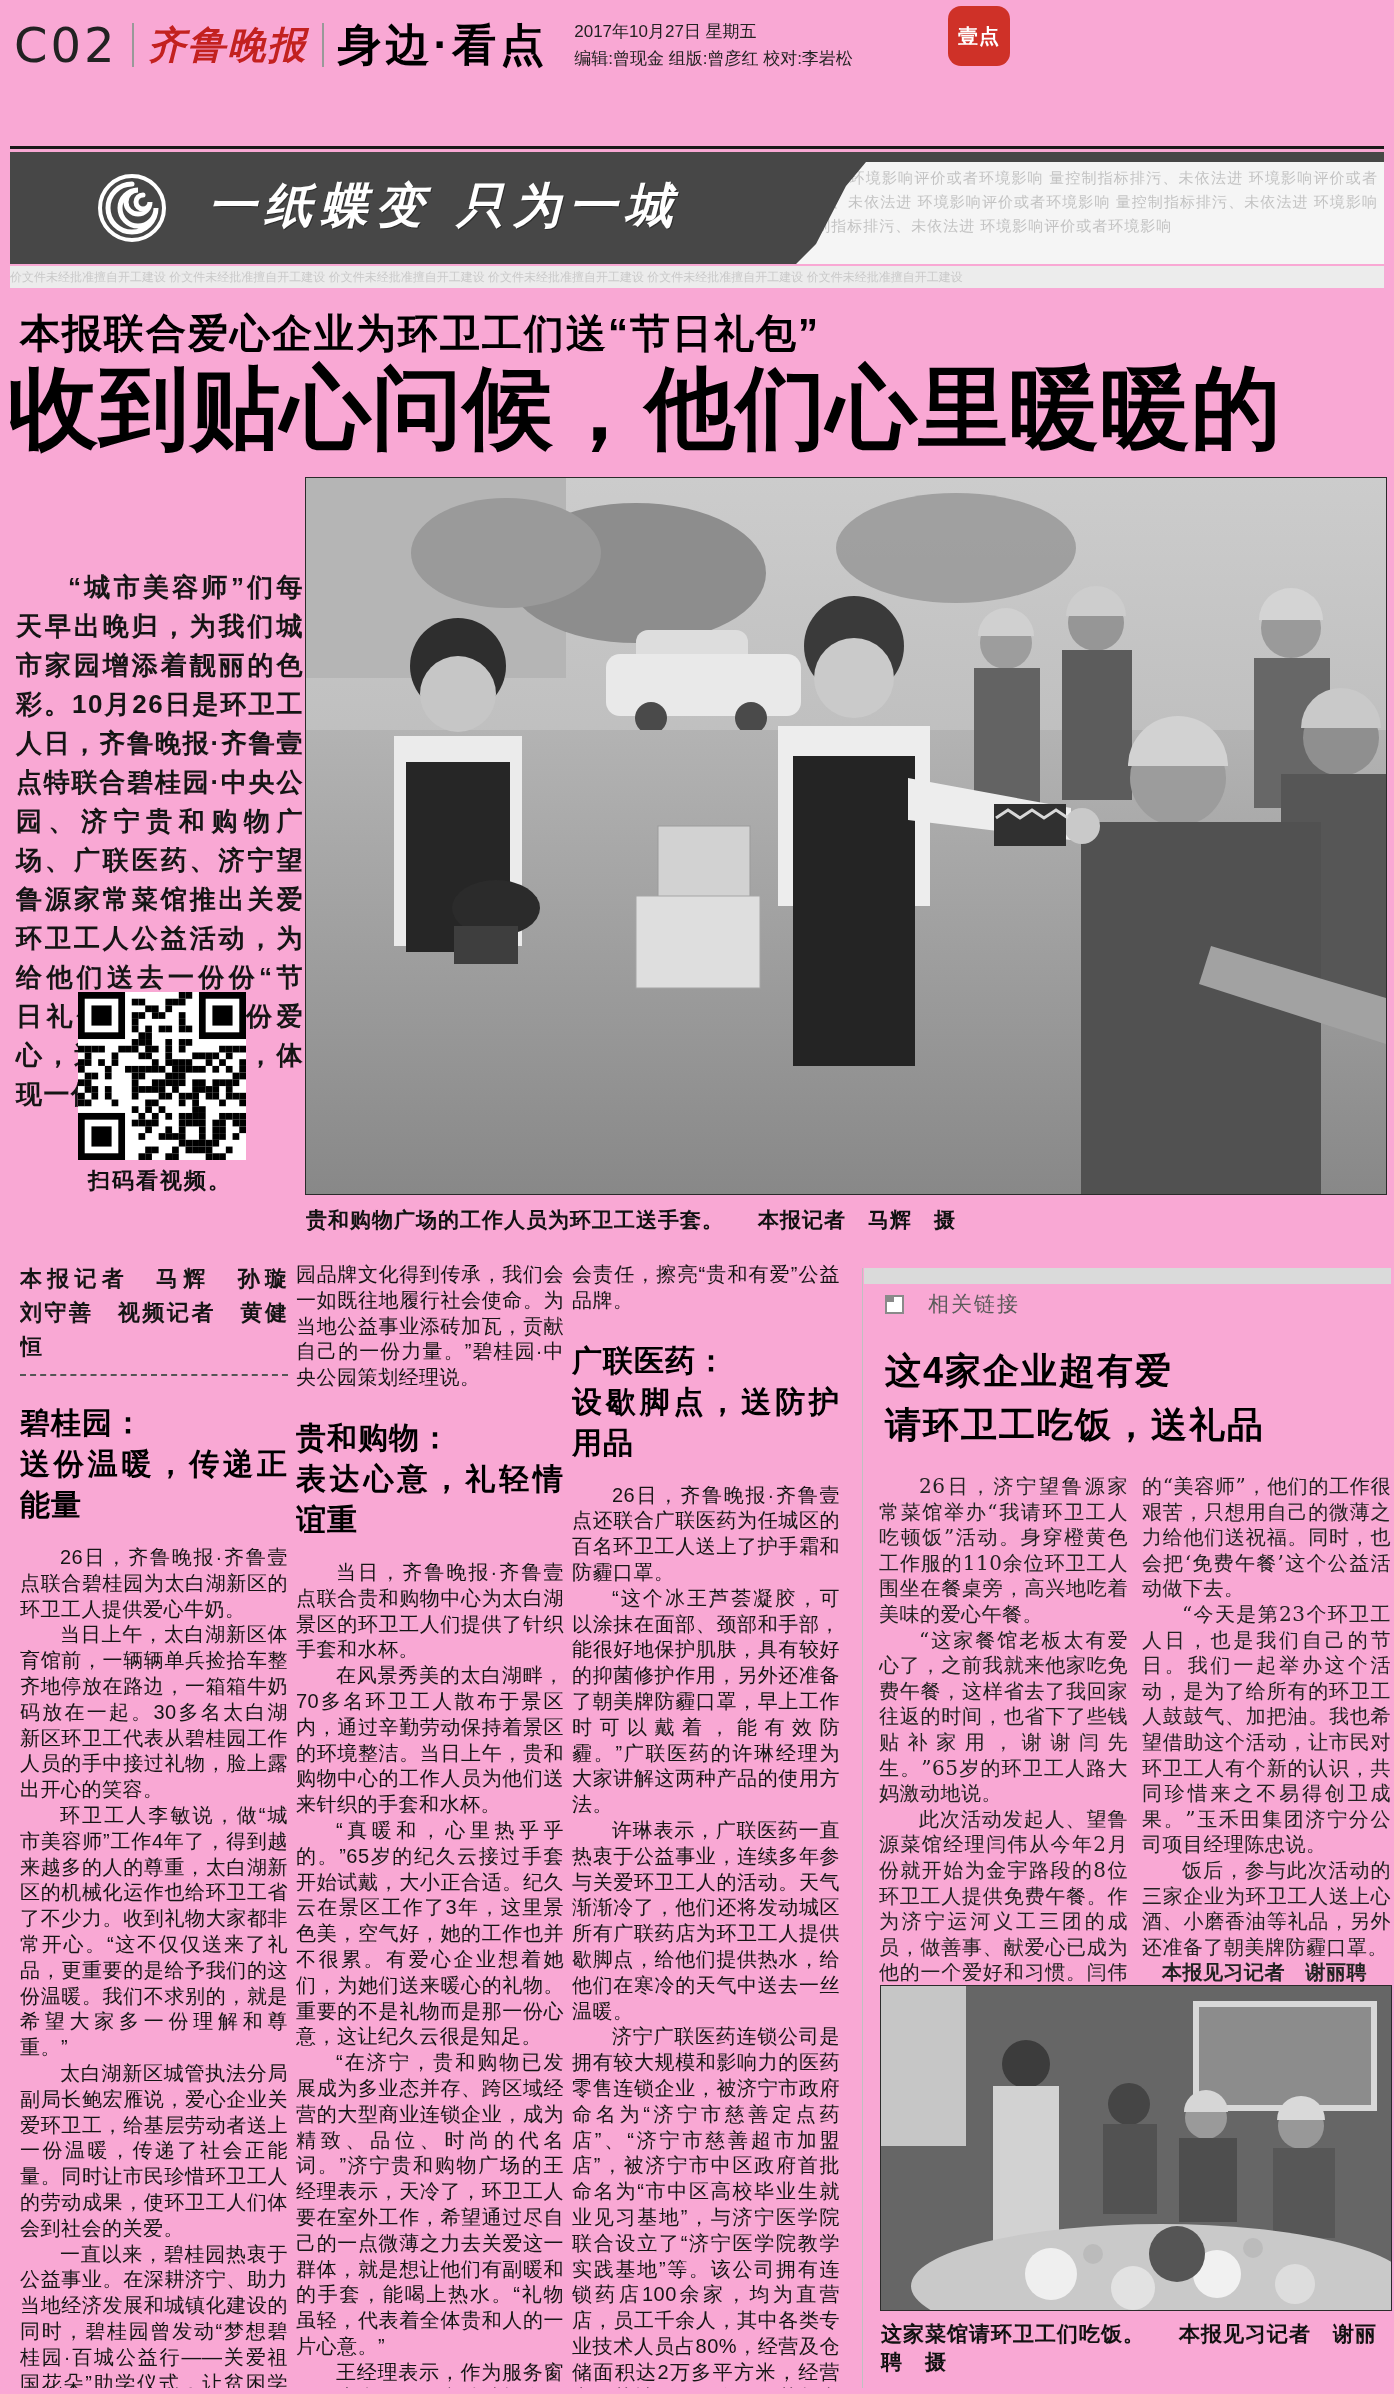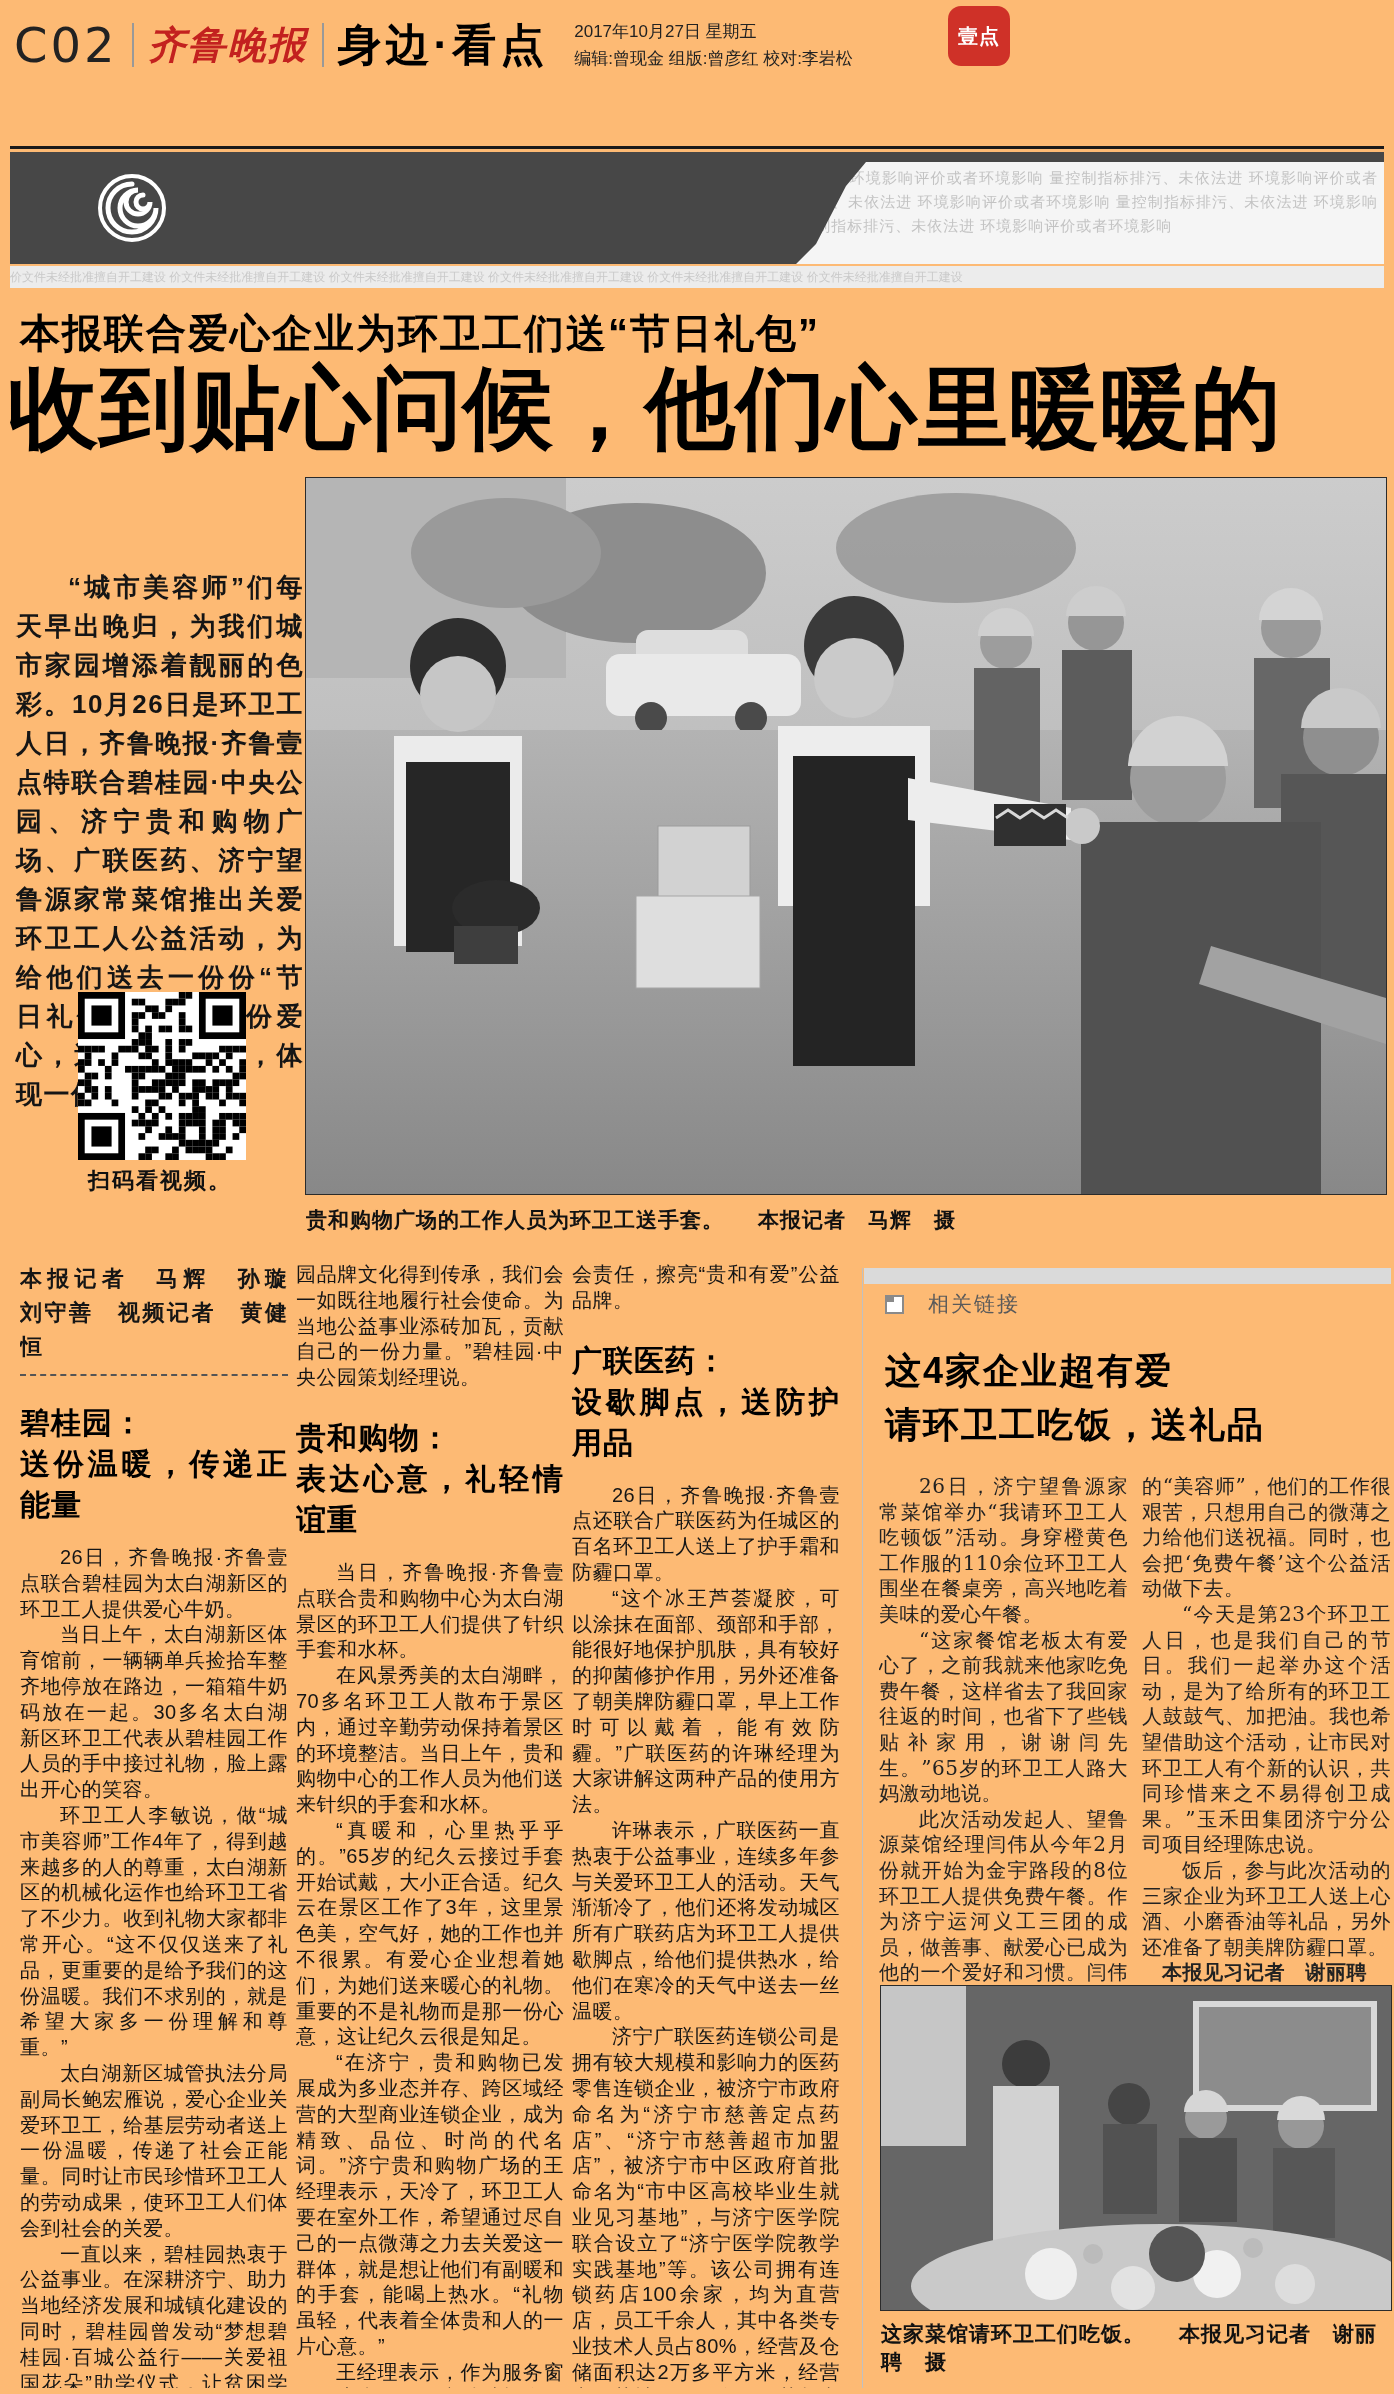--- a/index.html
+++ b/index.html
@@ -1,16 +1,16 @@
 <!DOCTYPE html>
 <html><head>
 <meta charset="utf-8">
 <style>
   html,body{margin:0;padding:0;background:#e9e9e9;}
-  .page{position:relative;width:1394px;height:2394px;background:#fdba74;margin:0 auto;
+  .page{position:relative;width:1394px;height:2394px;background:#f9a8d4;margin:0 auto;
         font-family:"Liberation Sans",sans-serif;color:#111;overflow:hidden;}
 
   
   .hdr{position:absolute;left:14px;top:8px;width:1366px;height:74px;display:flex;align-items:center;}
   .hdr .pageno{font-family:"DejaVu Sans",sans-serif;font-size:48px;font-weight:400;letter-spacing:3px;color:#222;}
   .hdr .vline{width:2px;height:44px;background:#999;margin:0 14px;}
   .hdr .brand{font-family:"DejaVu Serif",serif;font-style:italic;font-weight:700;
               font-size:38px;color:#c3211f;letter-spacing:2px;white-space:nowrap;}
   .hdr .section{font-size:44px;font-weight:800;letter-spacing:4px;white-space:nowrap;color:#000;}
   .hdr .dateblock{margin-left:26px;font-size:17px;line-height:27px;font-weight:500;color:#222;white-space:nowrap;}
@@ -100,20 +100,21 @@
   <div class="badge">壹点</div>
   <div class="rule"></div>
 
   <div class="banner">
     <div class="ghost">量控制指标排污、未依法进 环境影响评价或者环境影响 量控制指标排污、未依法进 环境影响评价或者环境影响 量控制指标排污、未依法进 环境影响评价或者环境影响 量控制指标排污、未依法进 环境影响评价或者环境影响 量控制指标排污、未依法进 环境影响评价或者环境影响</div>
     <div class="darkshape"></div>
     <svg class="banner-logo" viewBox="0 0 76 76">
       <circle cx="38" cy="38" r="32" fill="none" stroke="#ffffff" stroke-width="4"></circle>
       <path d="M38 14 a24 24 0 1 0 24 24 a18 18 0 1 1 -18 -18 a12 12 0 1 0 12 12 a7 7 0 1 1 -7 -7" fill="none" stroke="#ffffff" stroke-width="5" stroke-linecap="round"></path>
     </svg>
+    <div class="slogan">一纸蝶变 只为一城</div>
   </div>
   <div class="substrip">价文件未经批准擅自开工建设 价文件未经批准擅自开工建设 价文件未经批准擅自开工建设 价文件未经批准擅自开工建设 价文件未经批准擅自开工建设 价文件未经批准擅自开工建设</div>
 
   <div class="kicker">本报联合爱心企业为环卫工们送“节日礼包”</div>
   <h1 class="title">收到贴心问候，他们心里暖暖的</h1>
 
   <div class="intro">
     <p>“城市美容师”们每天早出晚归，为我们城市家园增添着靓丽的色彩。10月26日是环卫工人日，齐鲁晚报·齐鲁壹点特联合碧桂园·中央公园、济宁贵和购物广场、广联医药、济宁望鲁源家常菜馆推出关爱环卫工人公益活动，为给他们送去一份份“节日礼包”，献出一份爱心，送去一份温暖，体现一份社会责任。</p>
   </div>
   <div class="qrwrap">

